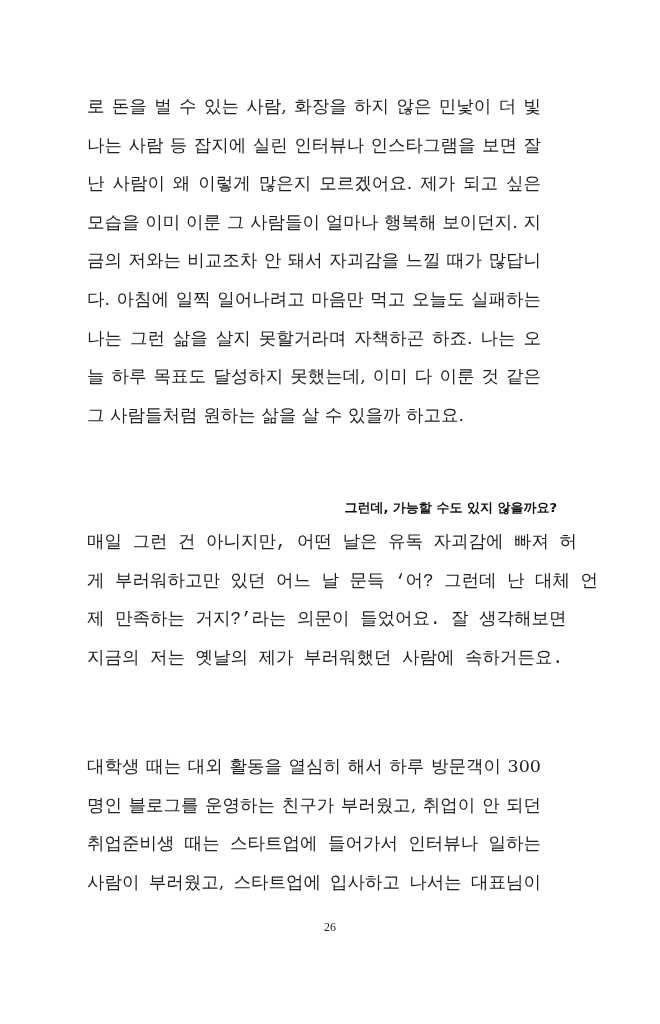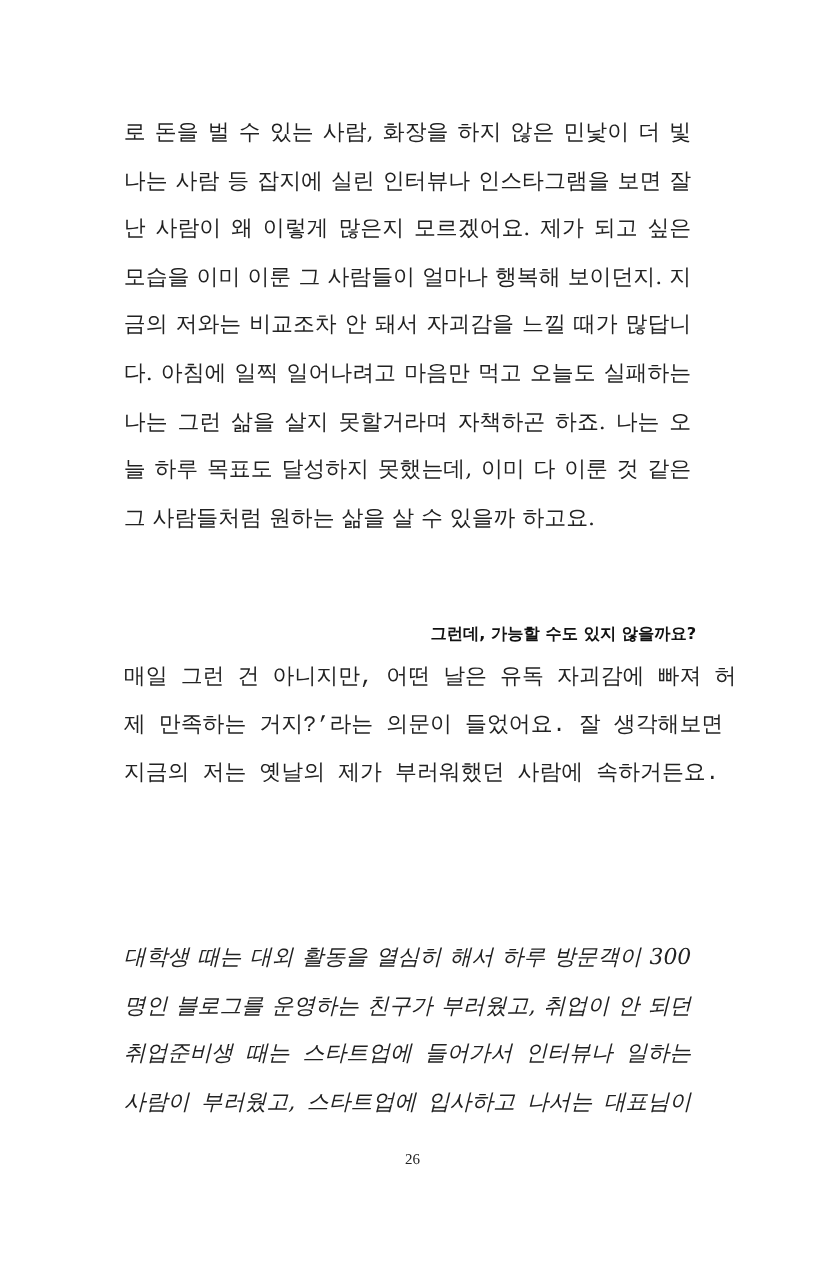--- a/index.html
+++ b/index.html
@@ -18,21 +18,21 @@
     .page {
       position: absolute;
       left: 0;
       top: 0;
       width: 660px;
       height: 1024px;
       background: #ffffff;
     }
     .text-block {
       position: absolute;
-      left: 99px;
+      left: 87px;
       width: 454px;
     }
     .line {
       display: block;
       height: 38.6px;
       line-height: 38.6px;
       font-size: 17.5px;
       white-space: nowrap;
       text-align: justify;
       text-align-last: justify;
@@ -49,21 +49,21 @@
       top: 490px;
       height: 36px;
       line-height: 36px;
       text-align: right;
       font-weight: bold;
       font-size: 13px;
       font-family: "DejaVu Sans", "Liberation Sans", sans-serif;
       color: #111111;
     }
     #para2 { top: 523px; font-family: Liberation Mono, monospace; }
-    #para3 { top: 747px; font-style: italic; }
+    #para3 { top: 747px; }
     .page-number {
       position: absolute;
       left: 0;
       width: 660px;
       top: 920px;
       text-align: center;
       font-size: 12px;
       font-family: "Liberation Serif", "DejaVu Serif", serif;
       color: #222222;
     }
@@ -82,20 +82,21 @@
     <span class="line">다. 아침에 일찍 일어나려고 마음만 먹고 오늘도 실패하는</span>
     <span class="line">나는 그런 삶을 살지 못할거라며 자책하곤 하죠. 나는 오</span>
     <span class="line">늘 하루 목표도 달성하지 못했는데, 이미 다 이룬 것 같은</span>
     <span class="line last">그 사람들처럼 원하는 삶을 살 수 있을까 하고요.</span>
   </div>
 
   <div class="heading">그런데, 가능할 수도 있지 않을까요?</div>
 
   <div class="text-block" id="para2">
     <span class="line">매일 그런 건 아니지만, 어떤 날은 유독 자괴감에 빠져 허</span>
+    <span class="line">게 부러워하고만 있던 어느 날 문득 ‘어? 그런데 난 대체 언</span>
     <span class="line">제 만족하는 거지?’라는 의문이 들었어요. 잘 생각해보면</span>
     <span class="line last">지금의 저는 옛날의 제가 부러워했던 사람에 속하거든요.</span>
   </div>
 
   <div class="text-block" id="para3">
     <span class="line">대학생 때는 대외 활동을 열심히 해서 하루 방문객이 300</span>
     <span class="line">명인 블로그를 운영하는 친구가 부러웠고, 취업이 안 되던</span>
     <span class="line">취업준비생 때는 스타트업에 들어가서 인터뷰나 일하는</span>
     <span class="line">사람이 부러웠고, 스타트업에 입사하고 나서는 대표님이</span>
   </div>

